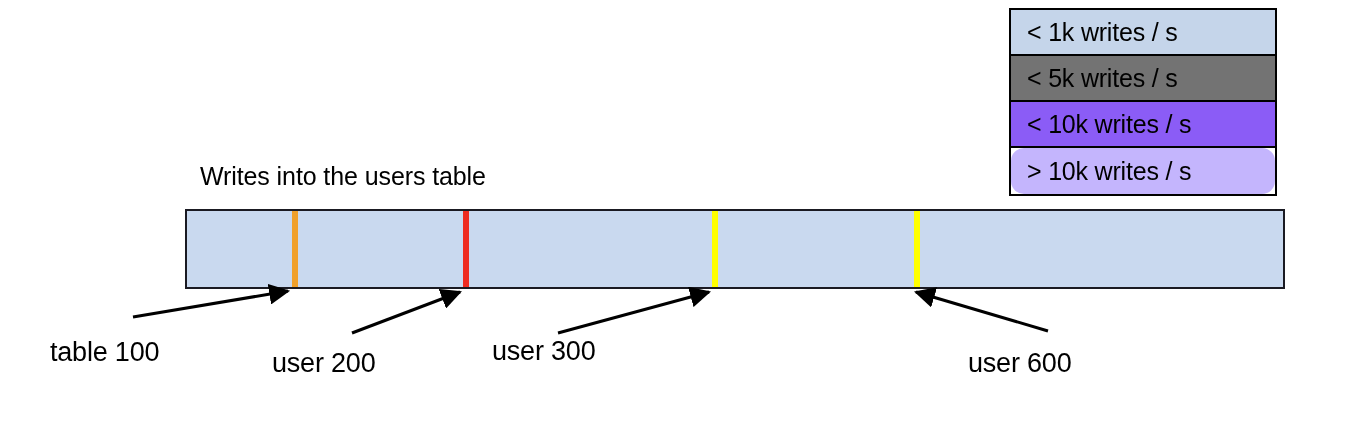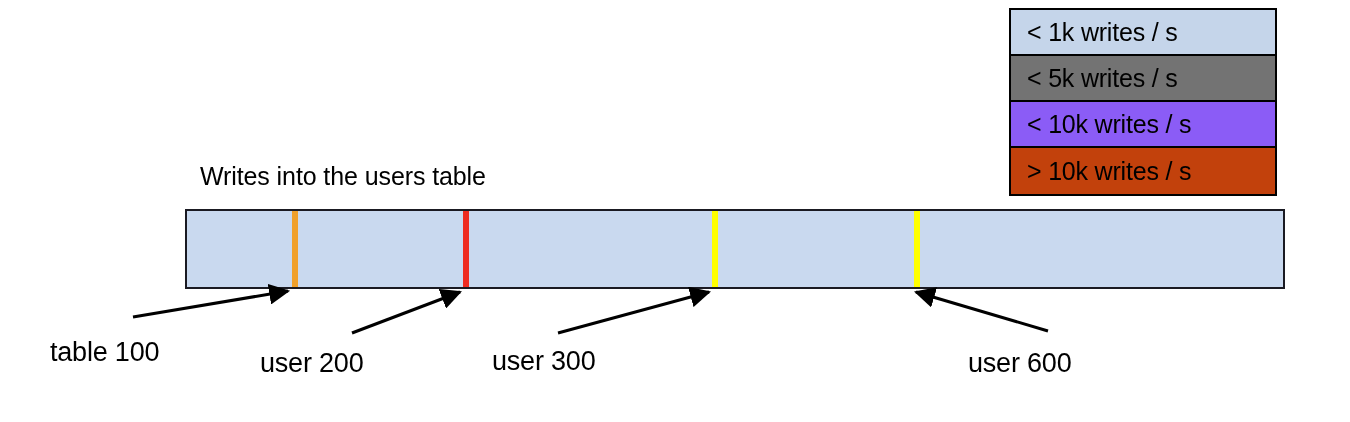--- a/index.html
+++ b/index.html
@@ -98,21 +98,21 @@
   <div class="legend">
     <div class="legend-row" style="background: rgb(197, 213, 234);">
       <span>&lt; 1k writes / s</span>
     </div>
     <div class="legend-row" style="background: #737373;">
       <span>&lt; 5k writes / s</span>
     </div>
     <div class="legend-row" style="background: #8b5cf6;">
       <span>&lt; 10k writes / s</span>
     </div>
-    <div class="legend-row" style="background: #c2410c;">
+    <div class="legend-row" style="background: #c4b5fd; border-radius: 13px;">
       <span>&gt; 10k writes / s</span>
     </div>
   </div>
 
   <div class="chart-title">Writes into the users table</div>
 
   <div class="bar" style="background: rgb(201, 217, 239); border-color: rgb(26, 26, 34);">
     <div class="stripe" style="background: rgb(240, 160, 42); left: 9.6%;"></div>
     <div class="stripe" style="background: rgb(238, 43, 32); left: 25.2%;"></div>
     <div class="stripe" style="background: rgb(255, 255, 0); left: 47.9%;"></div>
@@ -125,17 +125,17 @@
         <path d="M 0 0 L 10 5 L 0 10 z" fill="#000000"></path>
       </marker>
     </defs>
     <line x1="133" y1="317" x2="288" y2="291" stroke="#000000" stroke-width="3" marker-end="url(#ah)"></line>
     <line x1="352" y1="333" x2="460" y2="292" stroke="#000000" stroke-width="3" marker-end="url(#ah)"></line>
     <line x1="558" y1="333" x2="709" y2="292" stroke="#000000" stroke-width="3" marker-end="url(#ah)"></line>
     <line x1="1048" y1="331" x2="916" y2="292" stroke="#000000" stroke-width="3" marker-end="url(#ah)"></line>
   </svg>
 
   <div class="user-label" style="left:50px; top:337px;">table 100</div>
-  <div class="user-label" style="left:260px; top:348px;text-align:center;">user 200</div>
-  <div class="user-label" style="left:492px; top:346px;">user 300</div>
+  <div class="user-label" style="left:272px; top:348px;text-align:center;">user 200</div>
+  <div class="user-label" style="left:492px; top:336px;">user 300</div>
   <div class="user-label" style="left:968px; top:348px;">user 600</div>
 
 </div>
 
 </body></html>

